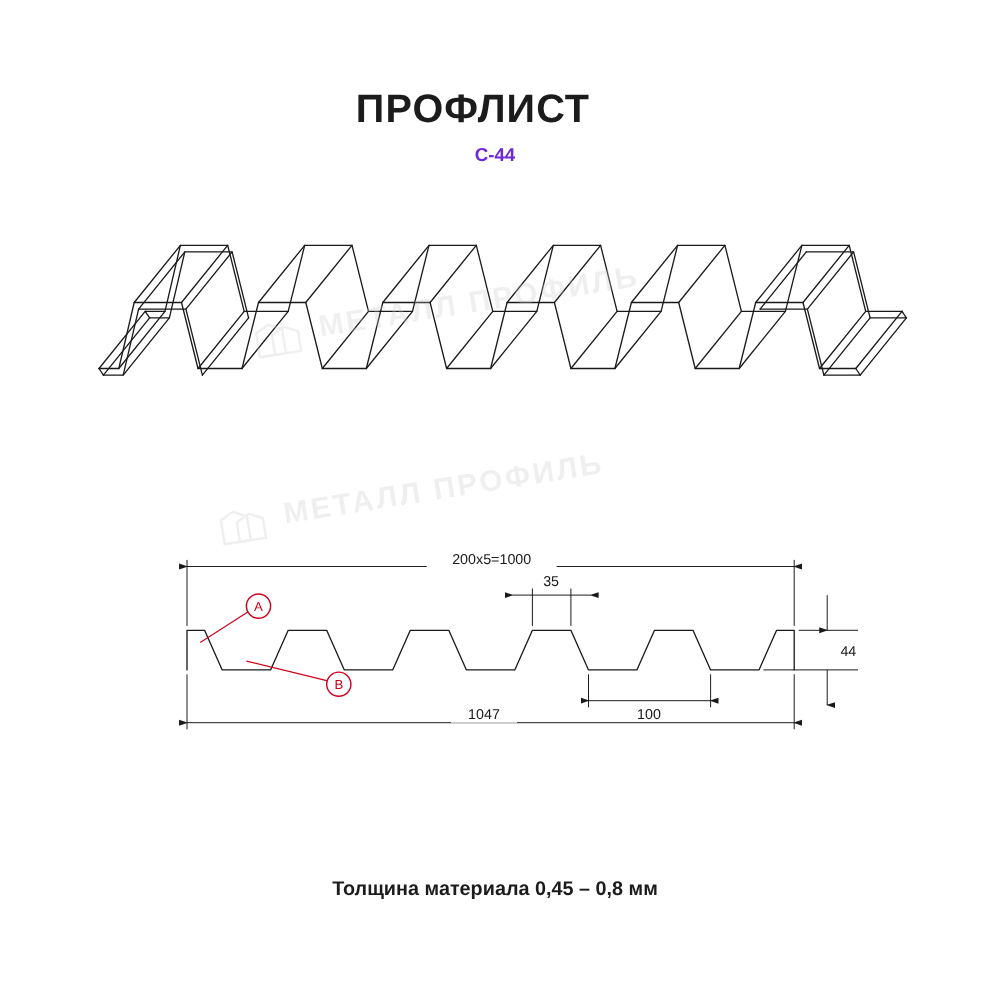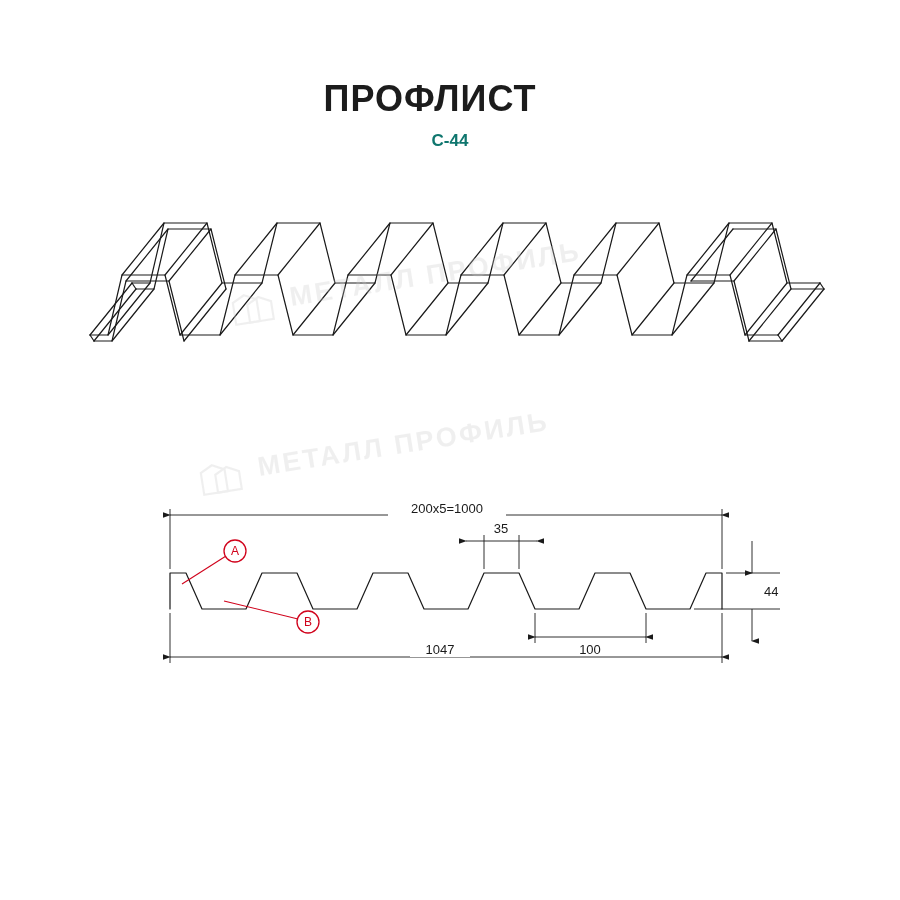--- a/index.html
+++ b/index.html
@@ -33,21 +33,21 @@
     color: #1c1c1c;
   }
   .subtitle {
     position: absolute;
     top: 131px;
     left: 0;
     width: 900px;
     text-align: center;
     font-size: 17px;
     font-weight: bold;
-    color: #0f766e;
+    color: #6d28d9;
   }
 
   
   .footer-note {
     position: absolute;
     top: 798px;
     left: 0;
     width: 900px;
     text-align: center;
     font-size: 18px;
@@ -344,14 +344,15 @@
       </g>
 
       <g>
         <line class="callout-line" x1="84" y1="110" x2="158" y2="128"></line>
         <circle class="callout-circle" cx="168" cy="131" r="11"></circle>
         <text class="callout-text" x="168" y="135" text-anchor="middle">B</text>
       </g>
     </svg>
   </div>
 
+  <div class="footer-note">Толщина материала 0,45 – 0,8 мм</div>
 
 </div>
 
 </body></html>

